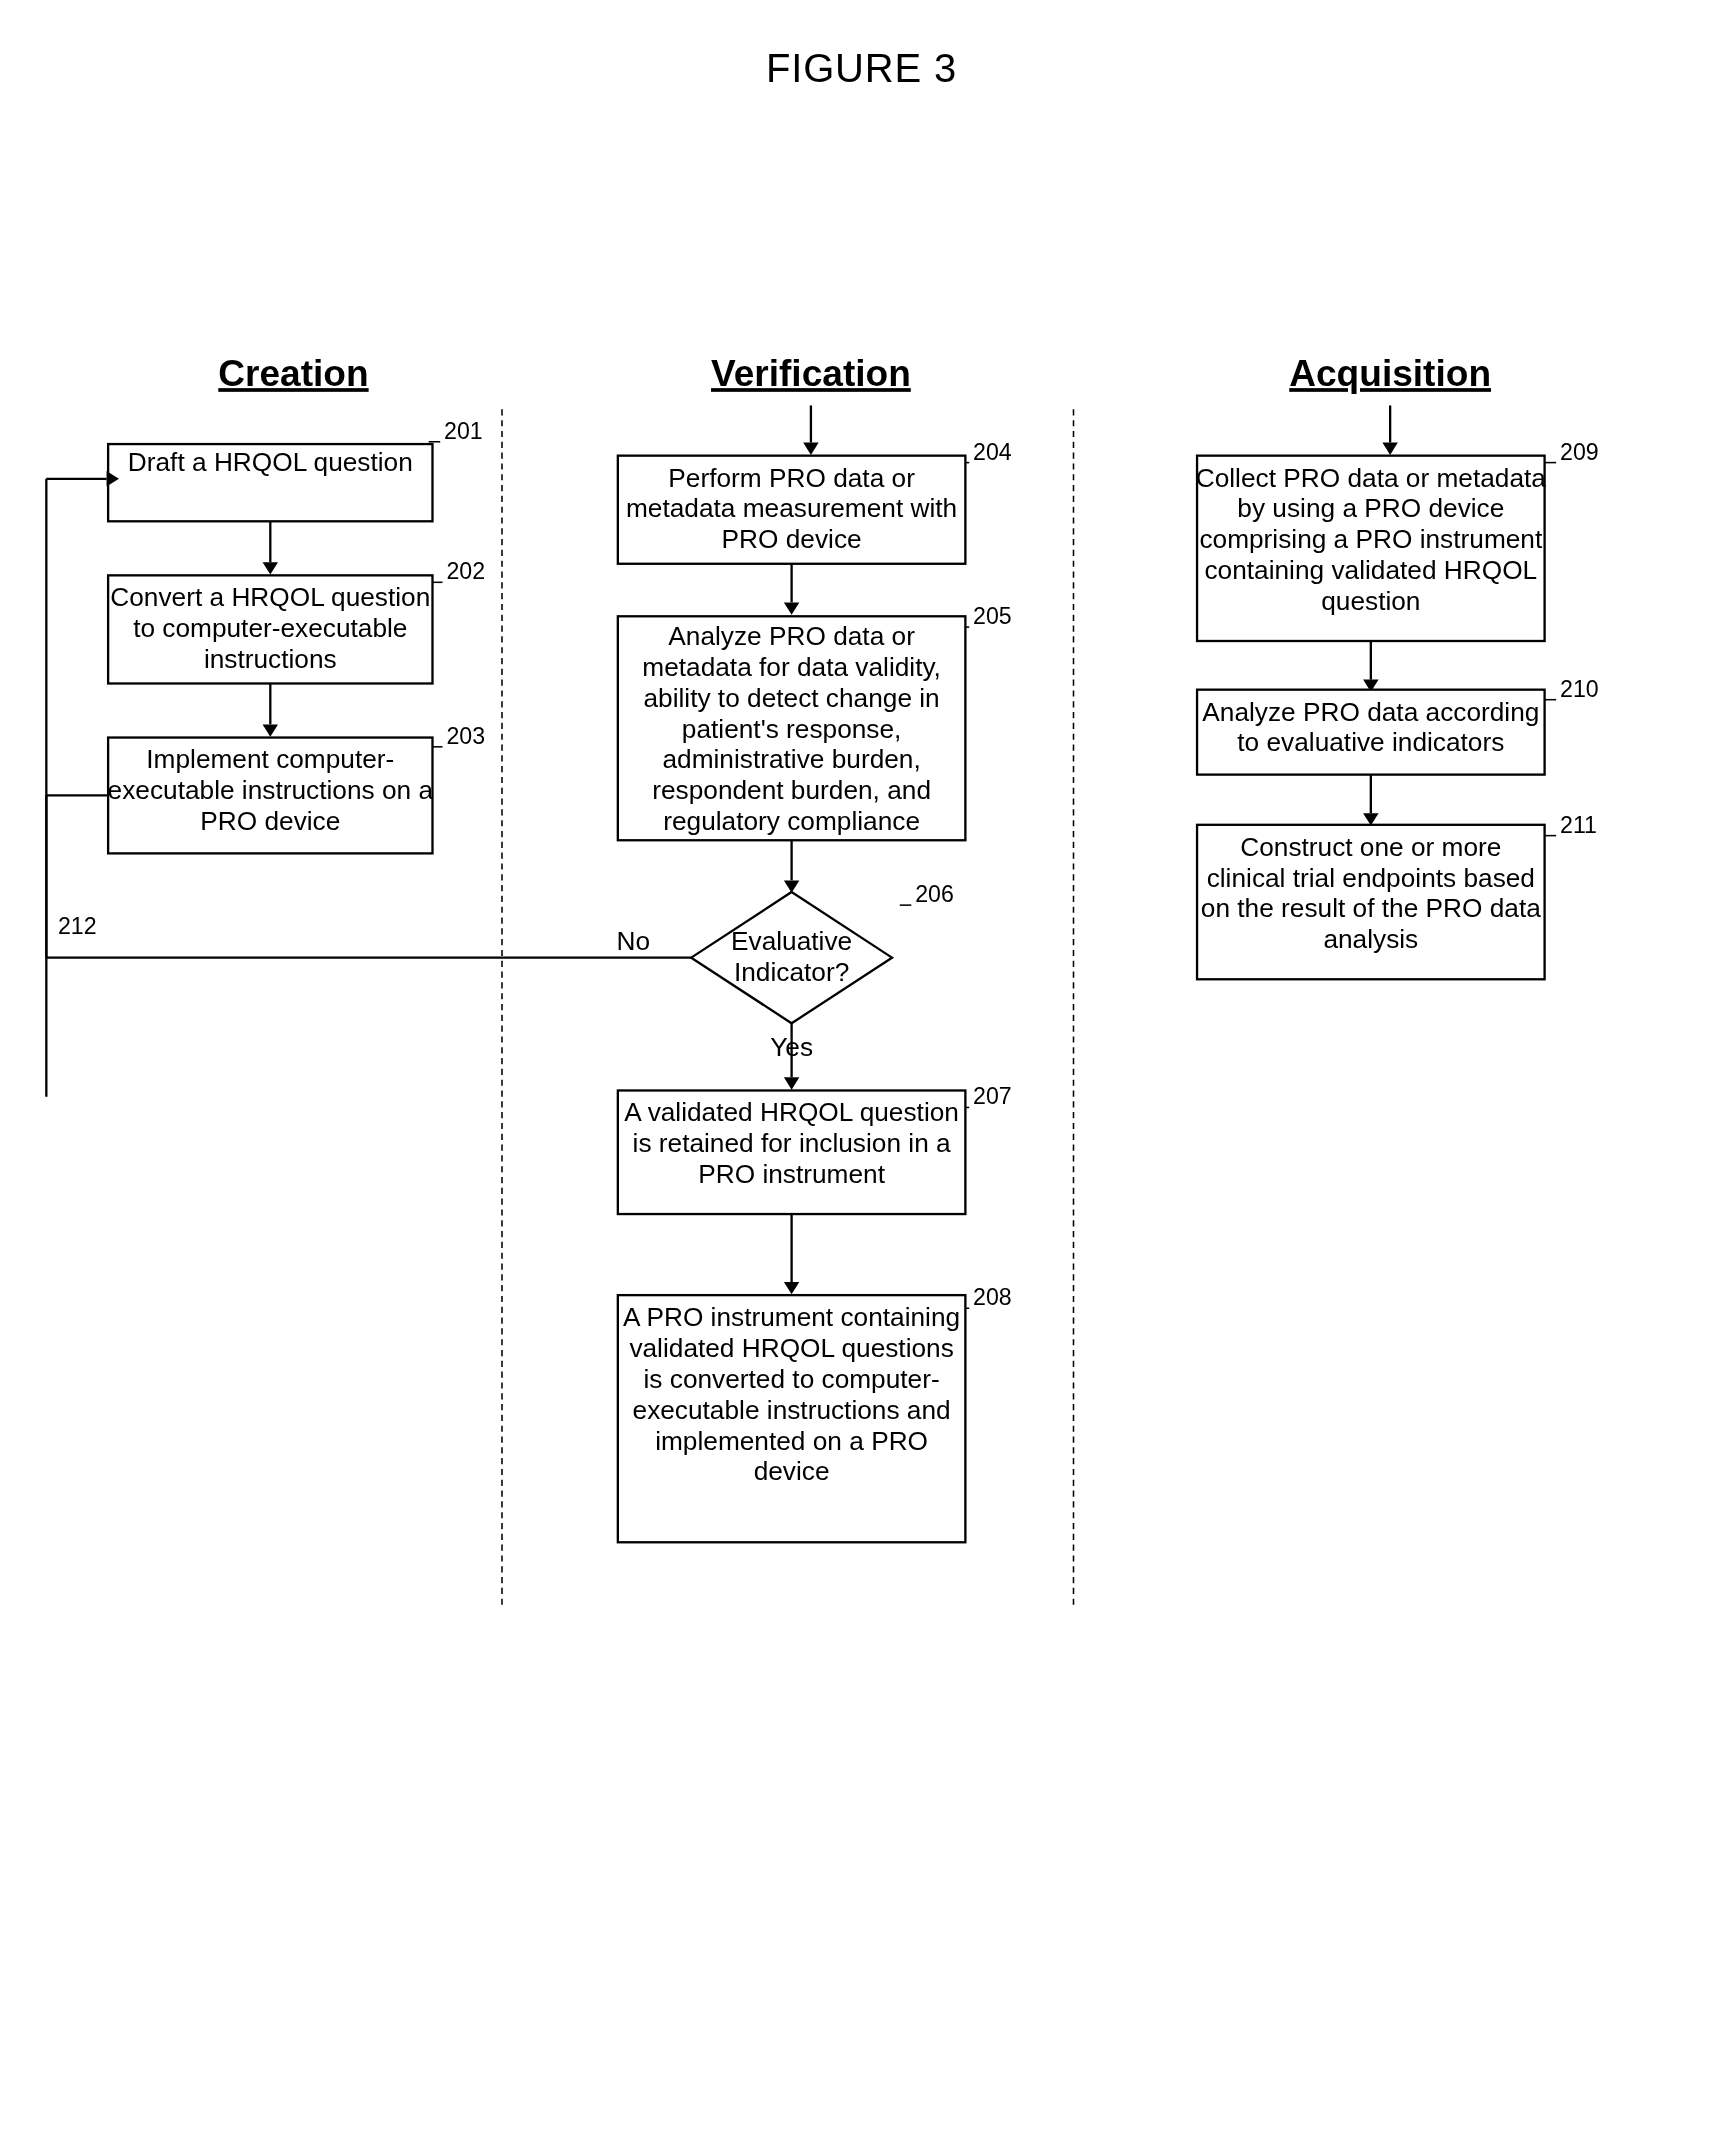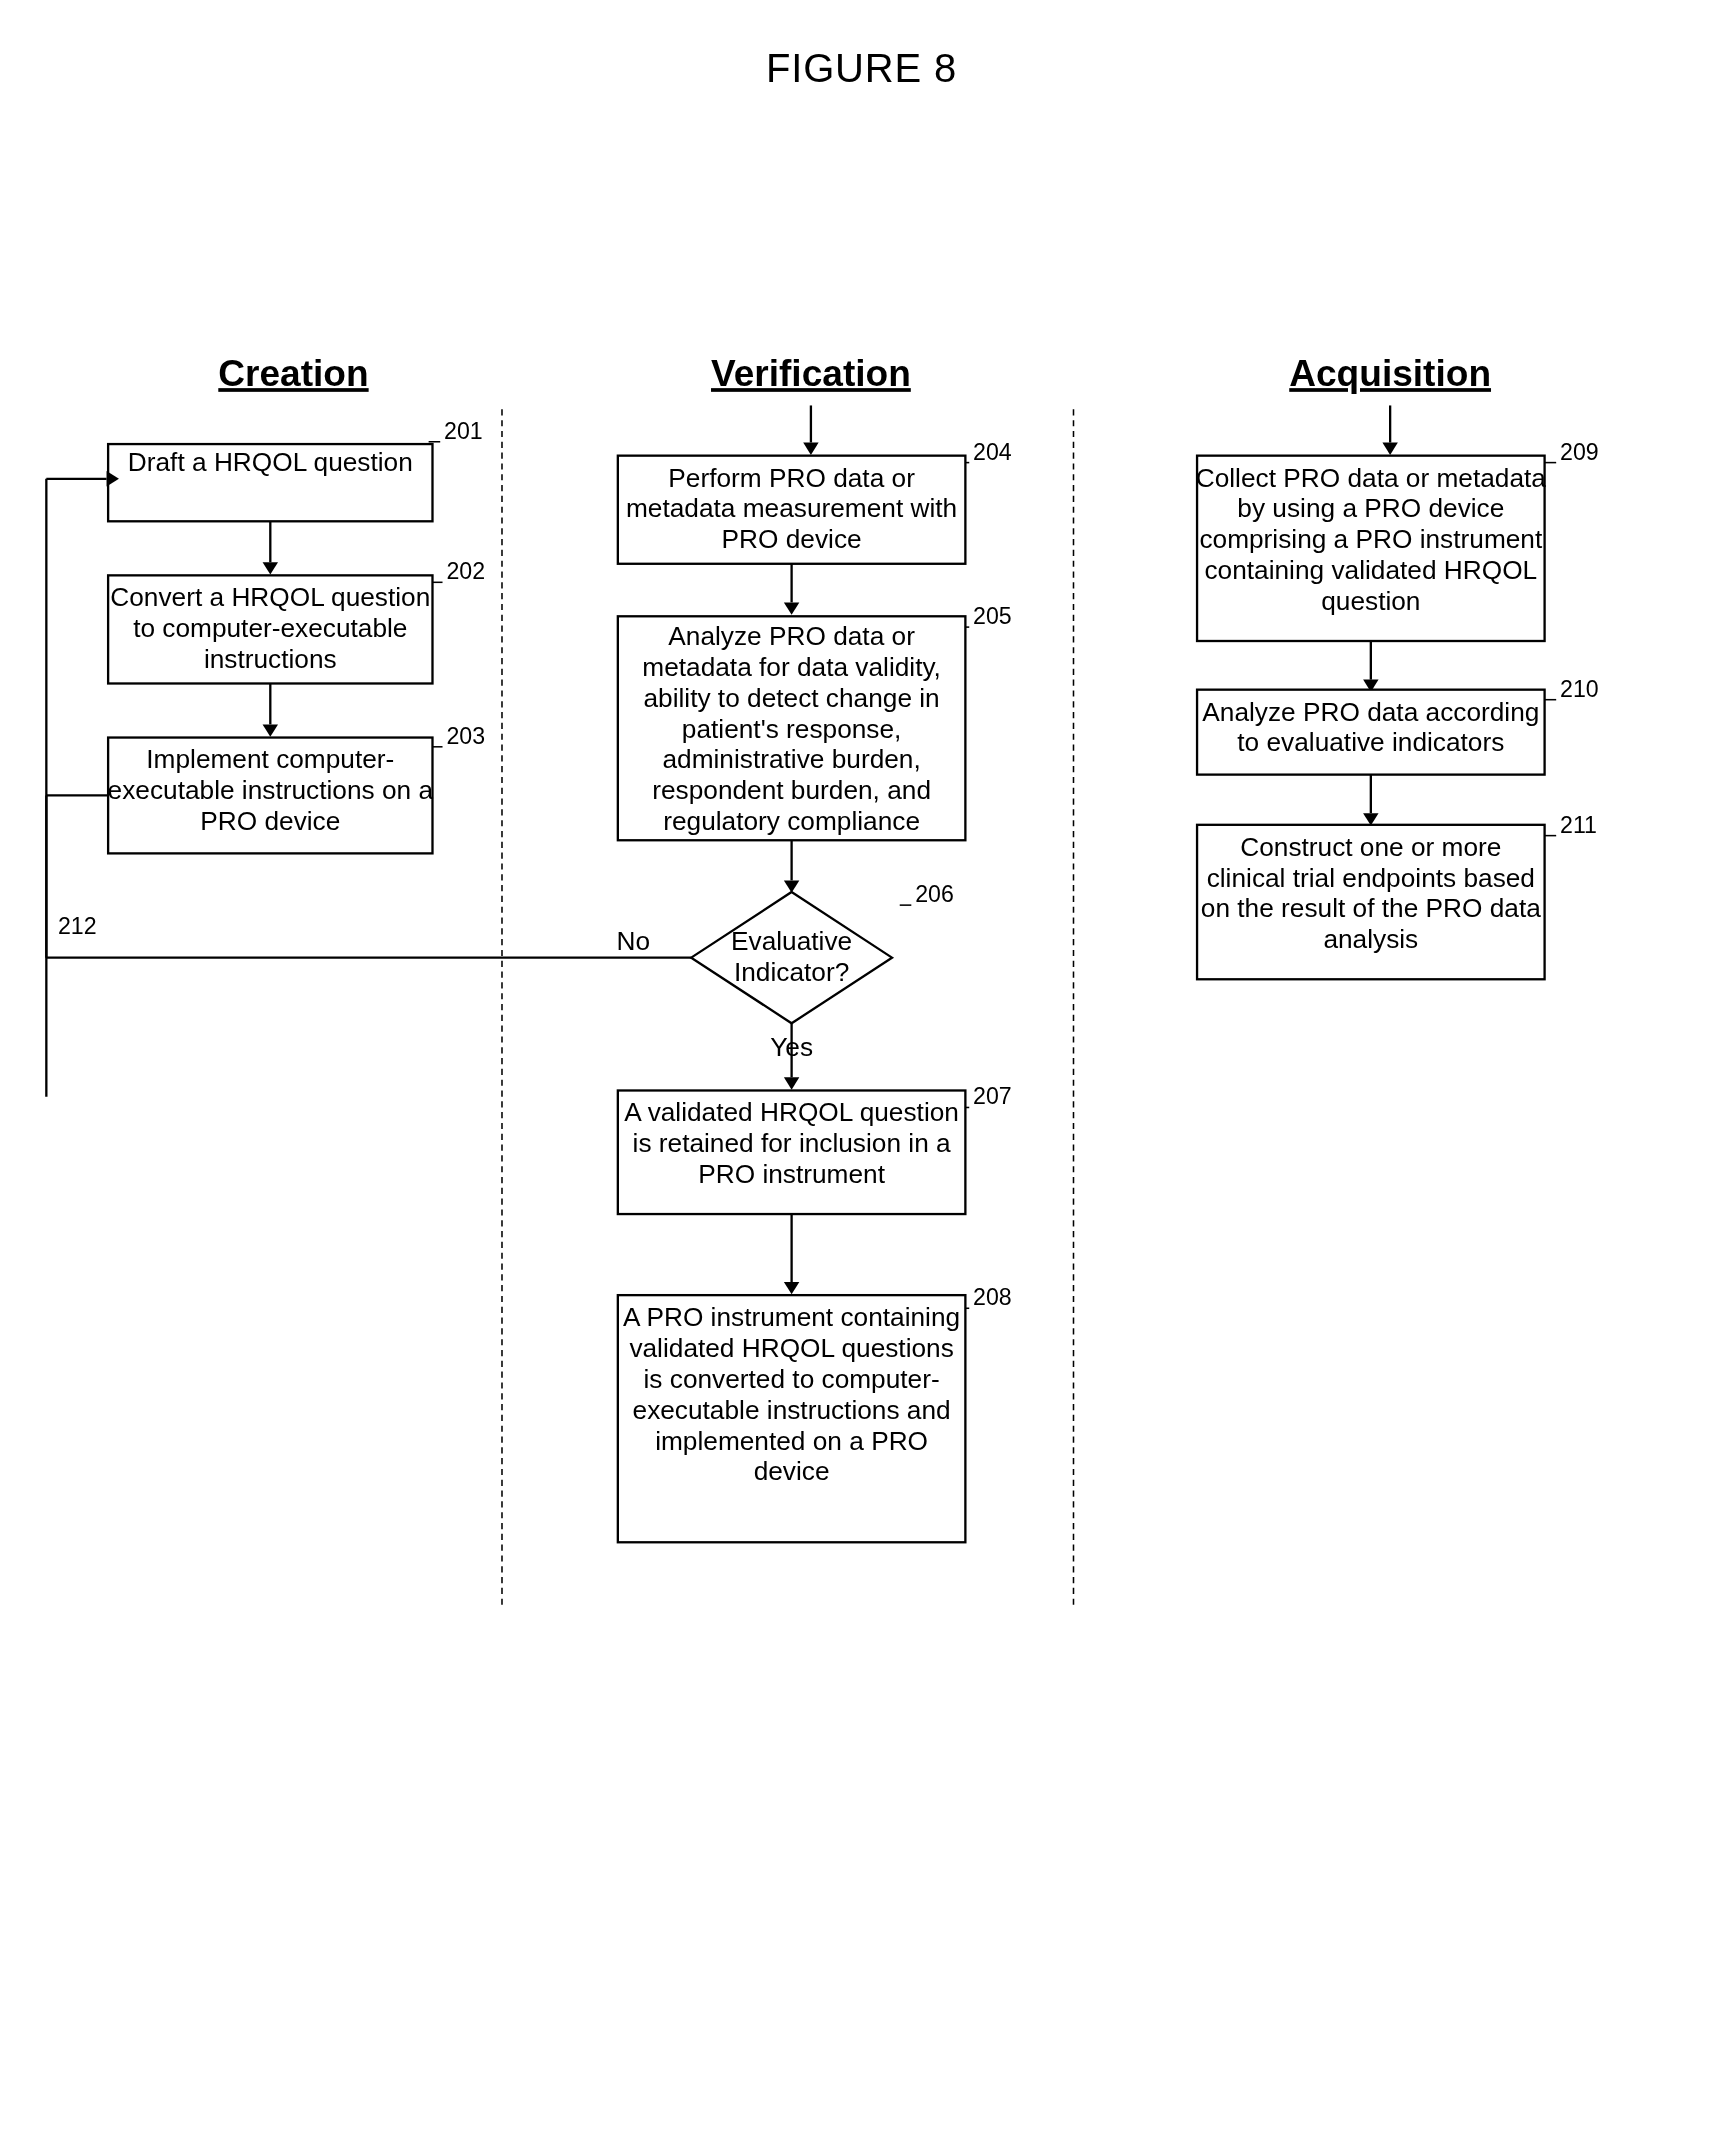--- a/index.html
+++ b/index.html
@@ -16,21 +16,21 @@
       text-align: center;
       font-size: 40px;
       font-weight: normal;
       margin-top: 46px;
       letter-spacing: 0.8px;
     }
   </style>
 </head>
 <body>
 
-<div class="page-title">FIGURE 8</div>
+<div class="page-title">FIGURE 3</div>
 
 <div style="position:absolute; top:139px; left:0; right:0; bottom:0;text-decoration:underline;">
 
   <svg viewBox="0 0 2231 2600" style="position:absolute;top:0;left:0;width:1723px;height:2008px;">
 
     <text x="380" y="320" text-anchor="middle" font-family="Arial" font-size="48" font-weight="bold" text-decoration="underline">Creation</text>
 
     <text x="1050" y="320" text-anchor="middle" font-family="Arial" font-size="48" font-weight="bold" text-decoration="underline">Verification</text>
 
     <text x="1800" y="320" text-anchor="middle" font-family="Arial" font-size="48" font-weight="bold" text-decoration="underline">Acquisition</text>

